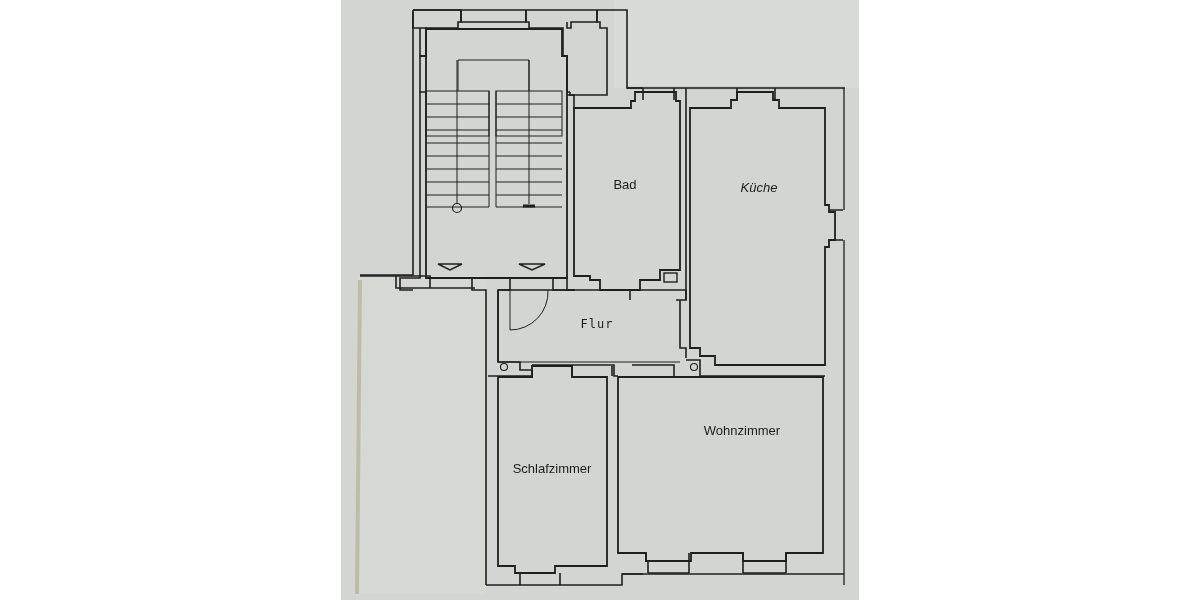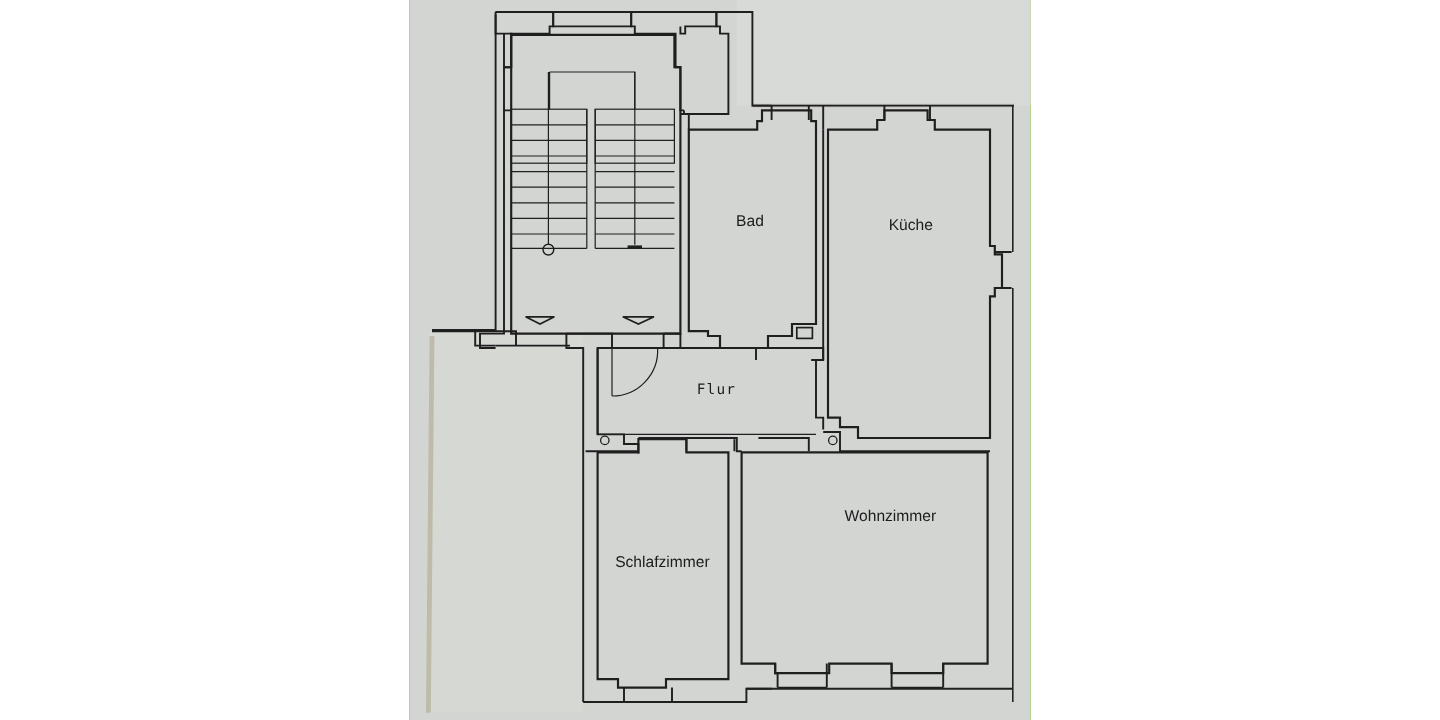--- a/index.html
+++ b/index.html
@@ -1,17 +1,17 @@
 <!DOCTYPE html>
 <html><head>
 <meta charset="utf-8">
 <style>
   html,body{margin:0;padding:0;background:#ffffff;}
   body{width:1200px;height:600px;overflow:hidden;position:relative;font-family:"Liberation Sans",sans-serif;}
-  #photo{position:absolute;left:341px;top:0;width:518px;height:600px;background:#84cc16;overflow:hidden;}
+  #photo{position:absolute;left:341px;top:0;width:518px;height:600px;background:#fca5a5;overflow:hidden;}
   #plan{position:absolute;left:0;top:0;}
   .room-label{position:absolute;font-family:"Liberation Sans",sans-serif;font-size:13px;color:#1c1c1c;white-space:nowrap;transform:translate(-50%,-50%);}
   .room-label.mono{font-family:"DejaVu Sans Mono",monospace;font-size:12px;letter-spacing:1px;}
 </style>
 </head>
 <body>
 
 <div id="photo">
   <svg id="plan" width="518" height="600" viewBox="341 0 518 600" xmlns="http://www.w3.org/2000/svg">
 
@@ -112,17 +112,17 @@
 
       <path d="M618 377 H823 V553 H786 V561 H743 V553 H691 V561 H646 V553 H618 Z" stroke-width="1.8"></path>
       <path d="M646 553 V561 H648 V573 M689 553 V573 M743 553 V573 M786 553 V573"></path>
       <path d="M648 573 H689 M743 573 H786"></path>
       <path d="M622 574 H844"></path>
       <path d="M612 366 V376"></path>
     </g>
   </svg>
 
   <span class="room-label" style="left:284px;top:184px;">Bad</span>
-  <span class="room-label" style="left:418px;top:187px;">Küche</span>
+  <span class="room-label" style="left:418px;top:187px;font-style:italic;">Küche</span>
   <span class="room-label mono" style="left:256px;top:324px;text-align:right;">Flur</span>
   <span class="room-label" style="left:211px;top:468px;">Schlafzimmer</span>
   <span class="room-label" style="left:401px;top:430px;">Wohnzimmer</span>
 </div>
 
 </body></html>

